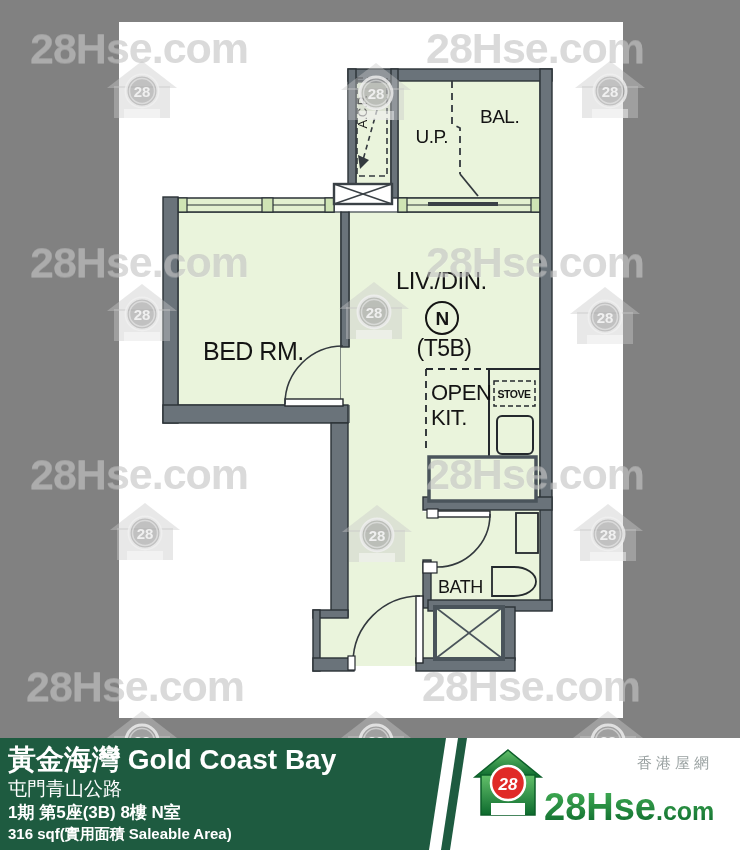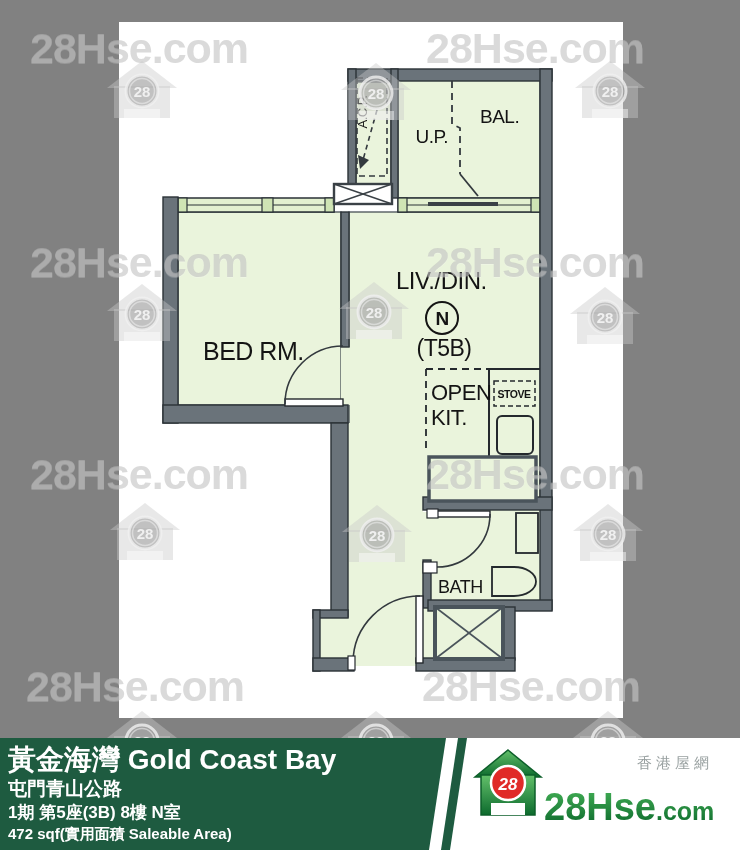--- a/index.html
+++ b/index.html
@@ -26,21 +26,21 @@
     -webkit-clip-path:polygon(0 0,446px 0,429px 112px,0 112px);
     clip-path:polygon(0 0,446px 0,429px 112px,0 112px);
   }
   .footer-stripe{
     position:absolute;left:440px;top:0;width:30px;height:112px;background:#1e5b40;
     -webkit-clip-path:polygon(18px 0,27px 0,10px 112px,1px 112px);
     clip-path:polygon(18px 0,27px 0,10px 112px,1px 112px);
   }
   .footer-text{position:absolute;left:8px;color:#ffffff;white-space:nowrap;}
   .ft1{top:3px;font-size:28px;font-weight:bold;}
-  .ft2{top:38px;font-size:19px;font-weight:700;}
+  .ft2{top:38px;font-size:19px;font-weight:400;}
   .ft3{top:63px;font-size:17px;font-weight:600;}
   .ft4{top:87px;font-size:15px;font-weight:600;}
   .brand{position:absolute;left:460px;top:0;width:280px;height:112px;}
 </style>
 </head>
 <body>
 
 <div class="bg-gray"></div>
 <div class="plan-paper"></div>
 
@@ -264,21 +264,21 @@
     <text x="35" y="37" text-anchor="middle" font-size="15" font-weight="bold" font-family="Liberation Sans, DejaVu Sans, sans-serif" fill="rgba(248,248,248,0.85)">28</text>
   </svg>
   </div>
 
 <div class="footer">
   <div class="footer-bar"></div>
   <div class="footer-stripe"></div>
   <div class="footer-text ft1">黃金海灣 Gold Coast Bay</div>
   <div class="footer-text ft2">屯門青山公路</div>
   <div class="footer-text ft3">1期 第5座(3B) 8樓 N室</div>
-  <div class="footer-text ft4">472 sqf(實用面積 Saleable Area)</div>
+  <div class="footer-text ft4">316 sqf(實用面積 Saleable Area)</div>
 
   <svg class="brand" viewBox="0 0 280 112">
     <defs>
       <linearGradient id="lg-house" x1="0" y1="0" x2="0" y2="1">
         <stop offset="0" stop-color="#63c06a"></stop>
           <stop offset="1" stop-color="#0c6a2d"></stop>
       </linearGradient>
       <linearGradient id="lg-word" x1="0" y1="0" x2="0" y2="1">
         <stop offset="0" stop-color="#45b257"></stop>
           <stop offset="1" stop-color="#0b672b"></stop>

